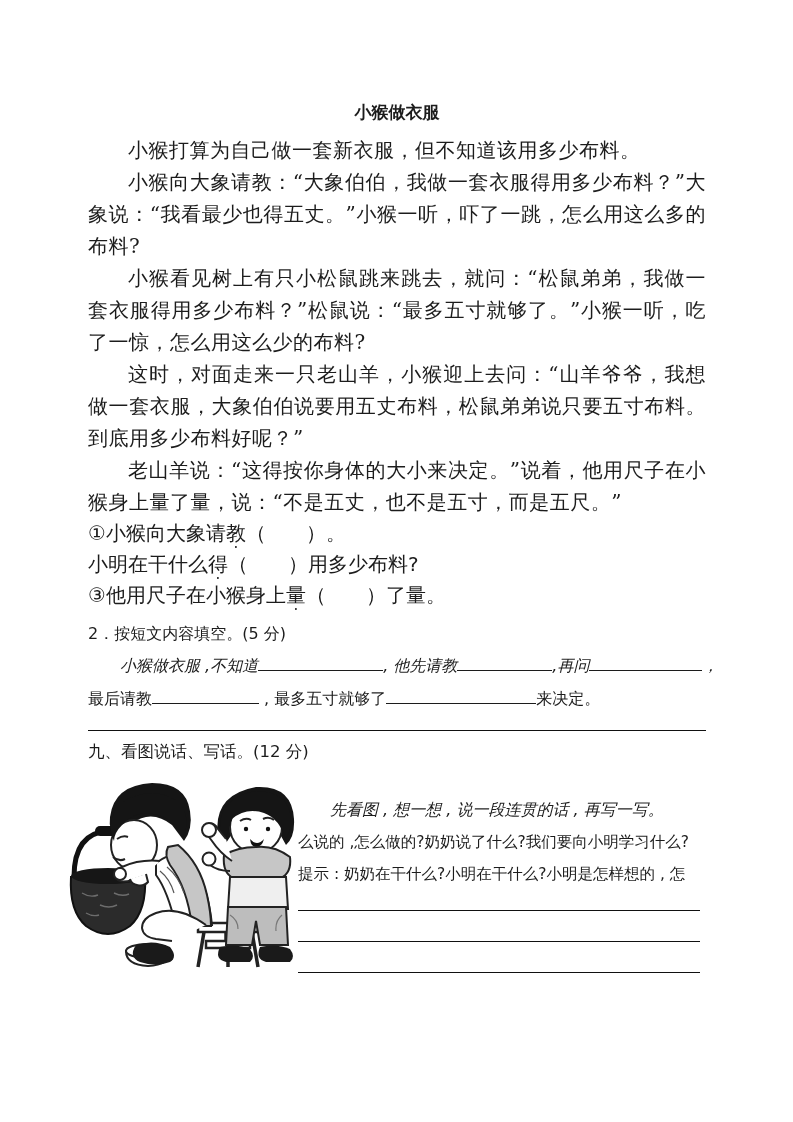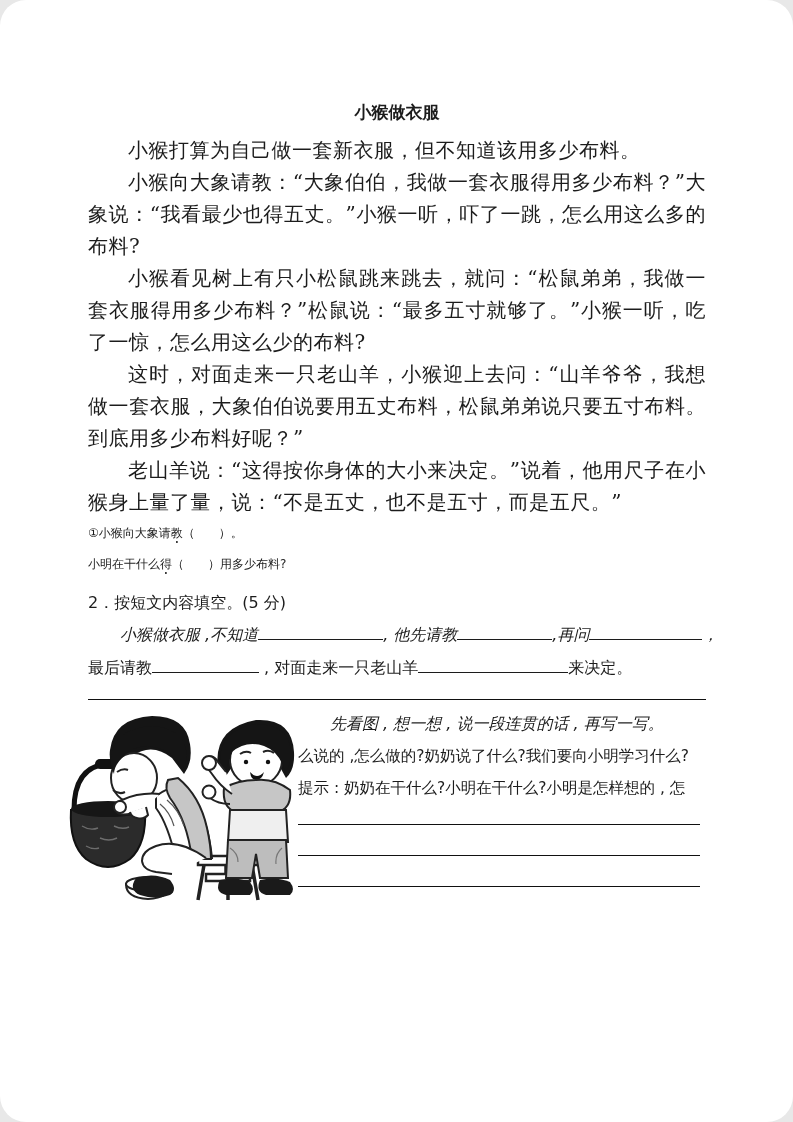--- a/index.html
+++ b/index.html
@@ -5,61 +5,60 @@
   * { margin:0; padding:0; box-sizing:border-box; }
   html,body { background:#e8e8e8; }
   .page {
     position:relative;
     width:793px; height:1122px;
     background:#ffffff;
     margin:0 auto;
     overflow:hidden;
     color:#1c1c1c;
     font-family:"DejaVu Sans","Liberation Sans",sans-serif;
-    border-radius:26px;
   }
   .content {
     position:absolute; left:88px; top:98px; width:618px;
   }
   .title {
     font-size:17px; line-height:28px; font-weight:700;
     text-align:center;
     font-family:"DejaVu Sans","Liberation Sans",sans-serif;
     margin-bottom:8px;
   }
   .story p {
     font-family:"DejaVu Serif","Liberation Serif",serif;
     font-size:20px; line-height:32px;
     letter-spacing:0.5px;
     text-indent:2em;
     text-align:justify;
   }
   .q-heading {
     font-size:16px; line-height:31px;
   }
-  .q-item { font-size:12px; line-height:31px; }
+  .q-item { font-size:20px; line-height:31px; }
   .dot-under { position:relative; }
   .dot-under::after {
     content:"·";
     position:absolute; left:50%; transform:translateX(-50%);
     bottom:-0.72em; font-size:15px; line-height:1; color:#1c1c1c;
   }
   .fill-line { font-size:16px; line-height:33px; white-space:nowrap; }
   .indent { text-indent:2em;font-style:italic; }
   .blank {
     display:inline-block;
     border-bottom:1.5px solid #1c1c1c;
     height:4px;
   }
   .b1{width:125px} .b2{width:95px} .b3{width:113px} .b4{width:107px} .b5{width:150px}
   .answer-line-full {
     height:16px; border-bottom:1.6px solid #111; width:618px;
   }
   .section-heading { margin-top:6px; font-size:16.5px; line-height:30px; }
-  .row { display:flex; margin-left:-28px; margin-top:8px; }
+  .row { display:flex; margin-left:-28px; margin-top:8px;align-items:flex-end; }
   .illustration { flex:0 0 238px; width:238px; height:198px; }
   .rightcol { width:402px; }
   .intro { font-size:16px; line-height:32px; white-space:nowrap; }
   .hint  { font-size:15.5px; line-height:32px; white-space:nowrap; }
   .w-line { height:31px; border-bottom:1.6px solid #111; }
   .w-line.first { height:21px; }
 </style>
 </head>
 <body>
 
@@ -76,32 +75,36 @@
       <p>老山羊说：“这得按你身体的大小来决定。”说着，他用尺子在小猴身上量了量，说：“不是五丈，也不是五寸，而是五尺。”</p>
     </div>
 
 
     <div class="q-item">
       <span>①小猴向大象请</span><span class="dot-under">教</span><span>（　　）。</span>
     </div>
     <div class="q-item">
       <span>小明在干什么</span><span class="dot-under">得</span><span>（　　）用多少布料?</span>
     </div>
+    <div class="q-item">
+      <span>③他用尺子在小猴身上</span><span class="dot-under">量</span><span>（　　）了量。</span>
+    </div>
 
     <div class="q-heading" style="margin-top:7px">2．按短文内容填空。(5 分)</div>
 
     <div class="fill-line indent">
       <span>小猴做衣服 ,不知道</span><span class="blank b1"></span><span>, 他先请教</span><span class="blank b2"></span><span>,再问</span><span class="blank b3"></span><span>，</span>
     </div>
     <div class="fill-line">
-      <span>最后请教</span><span class="blank b4"></span><span> , 对面走来一只老山羊</span><span class="blank b5"></span><span>来决定。</span>
+      <span>最后请教</span><span class="blank b4"></span><span> , 最多五寸就够了</span><span class="blank b5"></span><span>来决定。</span>
     </div>
 
     <div class="answer-line-full"></div>
 
+    <div class="section-heading">九、看图说话、写话。(12 分)</div>
 
     <div class="row">
 
       <svg class="illustration" viewBox="0 0 238 198" xmlns="http://www.w3.org/2000/svg">
 
         <g>
           <path d="M14 102 Q14 58 48 56 Q82 58 82 101" fill="none" stroke="#111" stroke-width="5"></path>
           <rect x="35" y="51" width="26" height="10" rx="5" fill="#111"></rect>
           <path d="M11 102 Q9 136 26 151 Q48 167 70 151 Q87 136 85 101 Z" fill="#2b2b2b" stroke="#111" stroke-width="2"></path>
           <ellipse cx="48" cy="101" rx="37" ry="8" fill="#161616"></ellipse>

